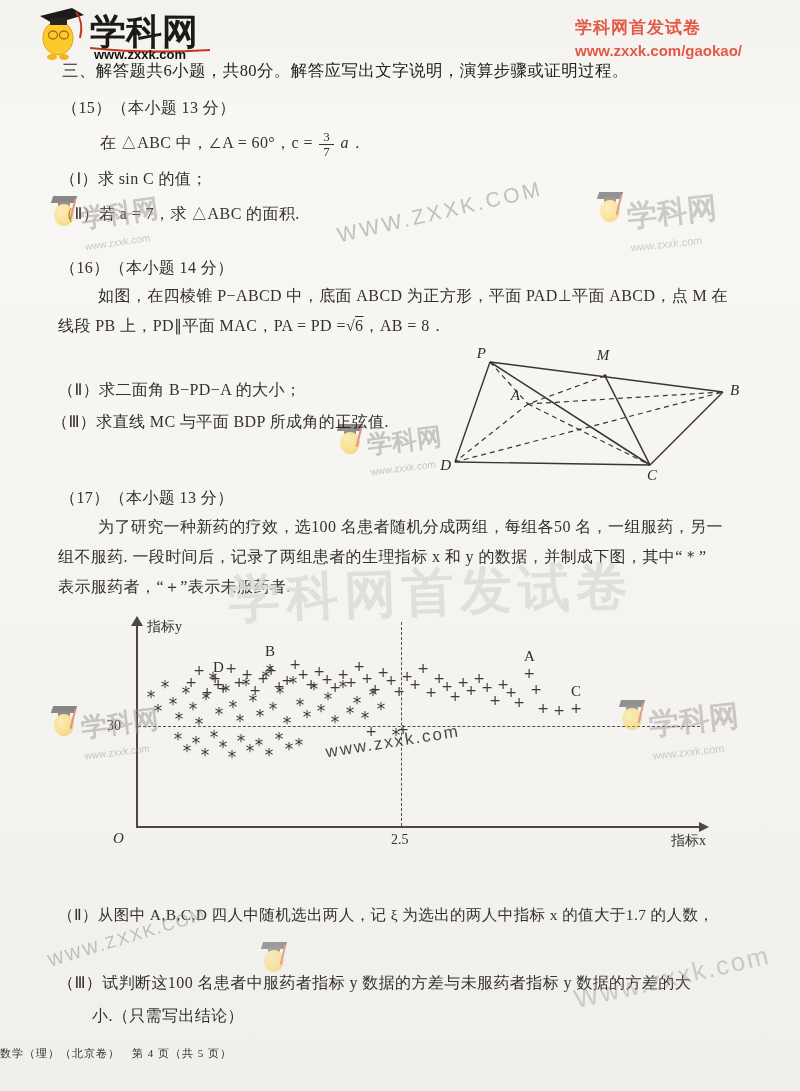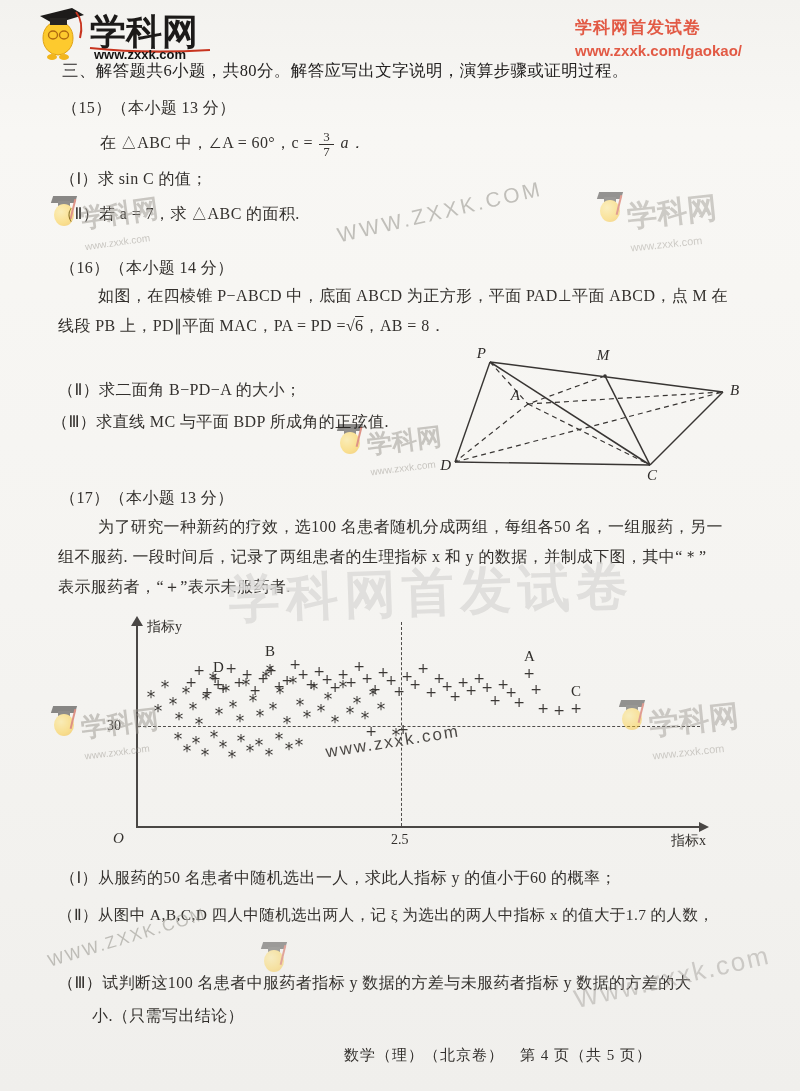--- a/index.html
+++ b/index.html
@@ -38,21 +38,21 @@
   .arrow{position:absolute;width:0;height:0;}
   .dash-h{position:absolute;border-top:1.6px dashed #4f4c49;}
   .dash-v{position:absolute;border-left:1.6px dashed #4f4c49;}
   .axlabel{position:absolute;font-size:14px;color:#33302d;white-space:nowrap;}
   .ptlabel{position:absolute;font-size:15px;color:#2f2d2a;font-style:normal;}
   .mk{position:absolute;font-family:"DejaVu Sans",sans-serif;color:#3b3835;}
   .mk-star{font-size:17px;line-height:10px;transform:translate(-50%,-22%);}
   .mk-plus{font-size:14px;line-height:10px;transform:translate(-50%,-50%);}
   .figure16 line{stroke:#383533;}
   .figure16 text{font-size:15px;font-style:italic;fill:#2e2b29;font-family:"Liberation Serif",serif;}
-  .footer{left:0;top:1046px;width:652px;text-align:right;font-size:15px;letter-spacing:1px;color:#33302d;}
+  .footer{left:0;top:1046px;width:652px;text-align:left;font-size:11px;letter-spacing:1px;color:#33302d;}
 </style>
 </head>
 <body>
 
 <div class="page">
 
   <svg class="abs" style="left:28px;top:2px" width="200" height="60">
     <g>
       <ellipse cx="30" cy="36" rx="15" ry="17" fill="#fdca2e" stroke="#e0a214" stroke-width="1"></ellipse>
       <ellipse cx="25" cy="33" rx="4.5" ry="4" fill="none" stroke="#b06a10" stroke-width="1.4"></ellipse>
@@ -245,21 +245,20 @@
         <span class="ptlabel" style="left: 162px; top: 27px;">B</span>
         <span class="mk mk-plus" style="left: 473px; top: 92px;">+</span>
         <span class="ptlabel" style="left: 468px; top: 67px;">C</span>
         <span class="mk mk-plus" style="left: 115px; top: 68px;">+</span>
         <span class="ptlabel" style="left: 110px; top: 43px;">D</span>
       </div>
 
     <div class="abs" style="left:222px;top:116px;transform:rotate(-9deg);font-family:'Liberation Sans',sans-serif;font-size:17px;letter-spacing:2px;color:#4c4946">www.zxxk.com</div>
   </div>
 
-  <div class="abs txt" style="left:60px;top:868px">（Ⅰ）从服药的50 名患者中随机选出一人，求此人指标 y 的值小于60 的概率；</div>
   <div class="abs txt" style="left:58px;top:905px;font-size:15.5px">（Ⅱ）从图中 A,B,C,D 四人中随机选出两人，记 ξ 为选出的两人中指标 x 的值大于1.7 的人数，</div>
   <div class="abs txt" style="left:58px;top:973px">（Ⅲ）试判断这100 名患者中服药者指标 y 数据的方差与未服药者指标 y 数据的方差的大</div>
   <div class="abs txt" style="left:92px;top:1006px">小.（只需写出结论）</div>
 
   <div class="abs footer">数学（理）（北京卷）　第 4 页（共 5 页）</div>
 
   <div class="abs wm banner" style="left:228px;top:558px;transform:rotate(-2deg)">学科网首发试卷</div>
 
   <div class="abs wm diag" style="left:335px;top:200px;transform:rotate(-13deg);font-size:21px;letter-spacing:3px">WWW.ZXXK.COM</div>
   <div class="abs wm diag" style="left:45px;top:928px;transform:rotate(-17deg);font-size:17px;letter-spacing:2px">WWW.ZXXK.COM</div>

